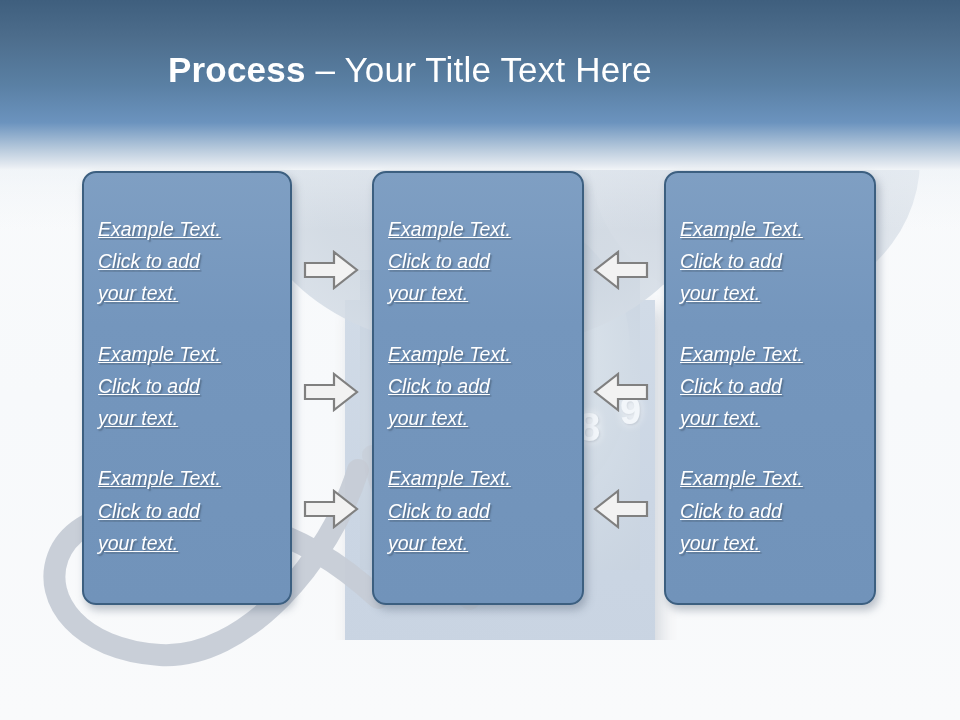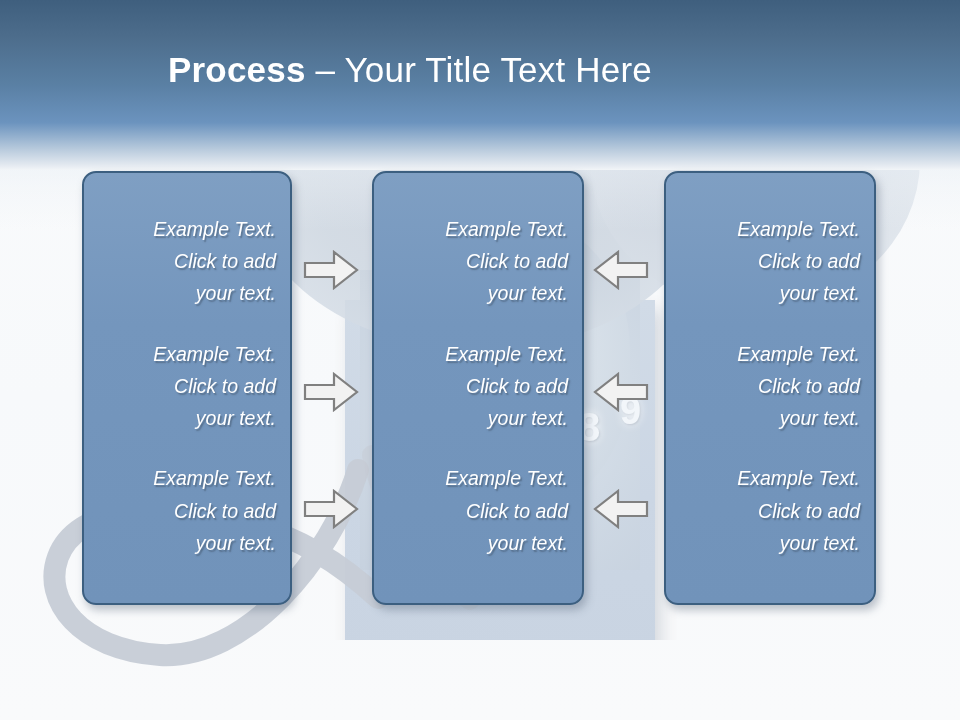--- a/index.html
+++ b/index.html
@@ -135,23 +135,24 @@
   }
   #col1 { left: 82px;  top: 171px; width: 210px; height: 434px; }
   #col2 { left: 372px; top: 171px; width: 212px; height: 434px; }
   #col3 { left: 664px; top: 171px; width: 212px; height: 434px; }
 
   .cell {
     color: #ffffff;
     font-style: italic;
     font-size: 19.5px;
     line-height: 1.65;
-    text-align: right;
+    text-align: left;
     text-shadow: 1.5px 1.5px 1.5px rgba(60,78,98,.55);
     white-space: pre-line;
+    text-decoration: underline;
   }
 
   
   .arrow {
     position: absolute;
     width: 58px; height: 44px;
   }
   .a1 { left: 302px; top: 248px; }
   .a2 { left: 302px; top: 370px; }
   .a3 { left: 302px; top: 487px; }

